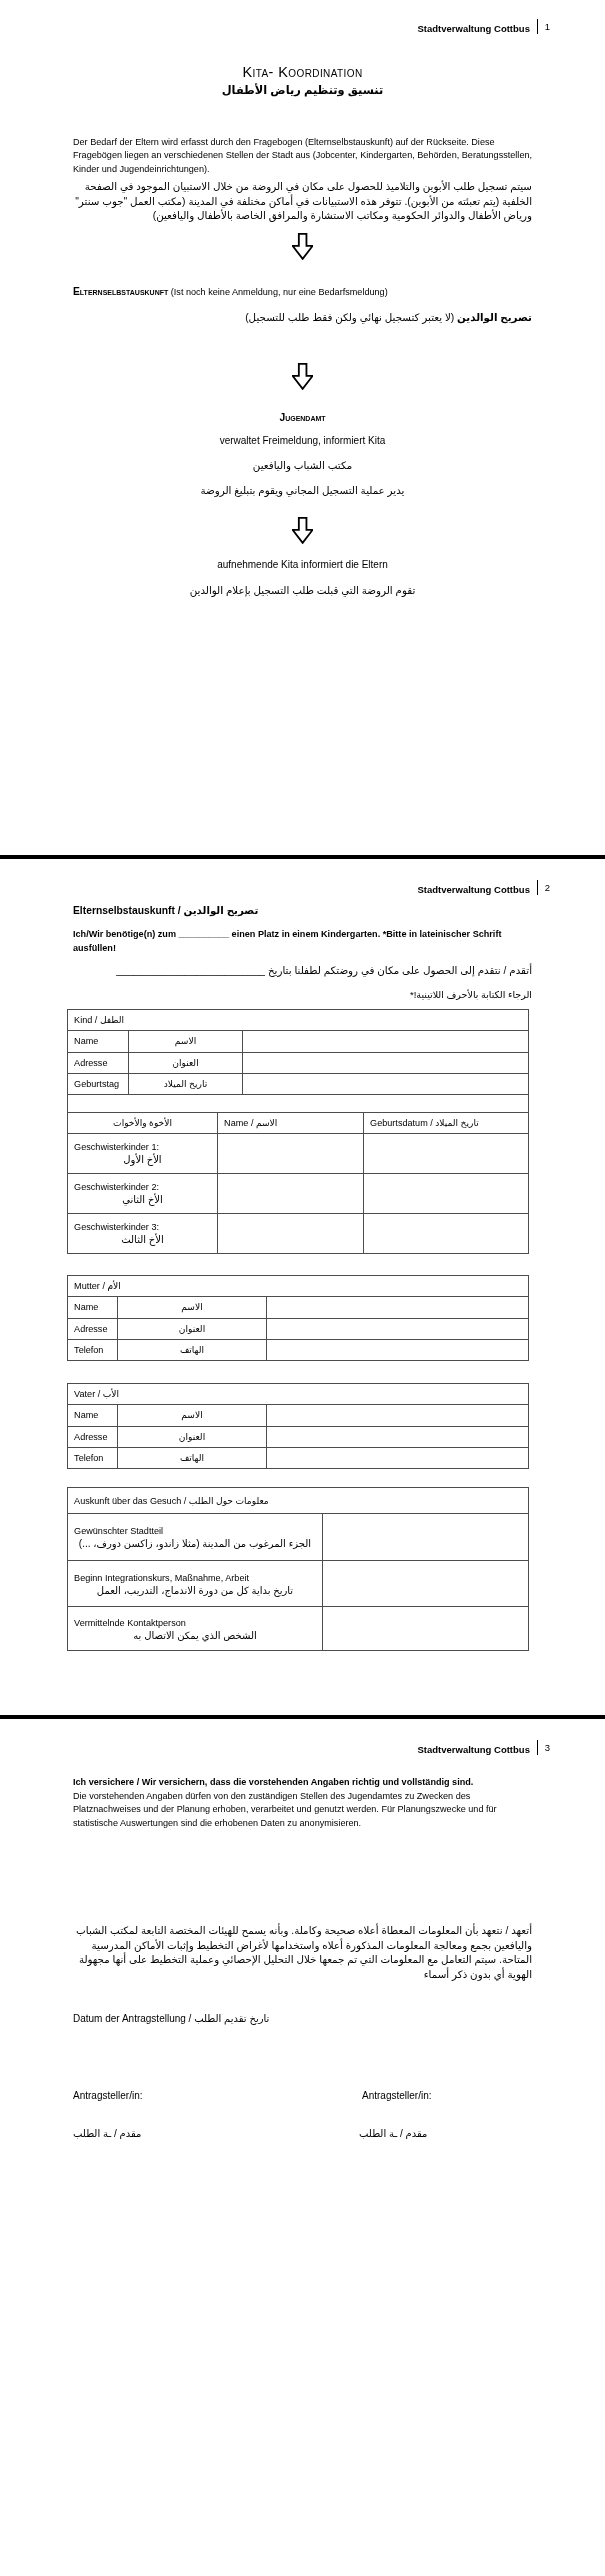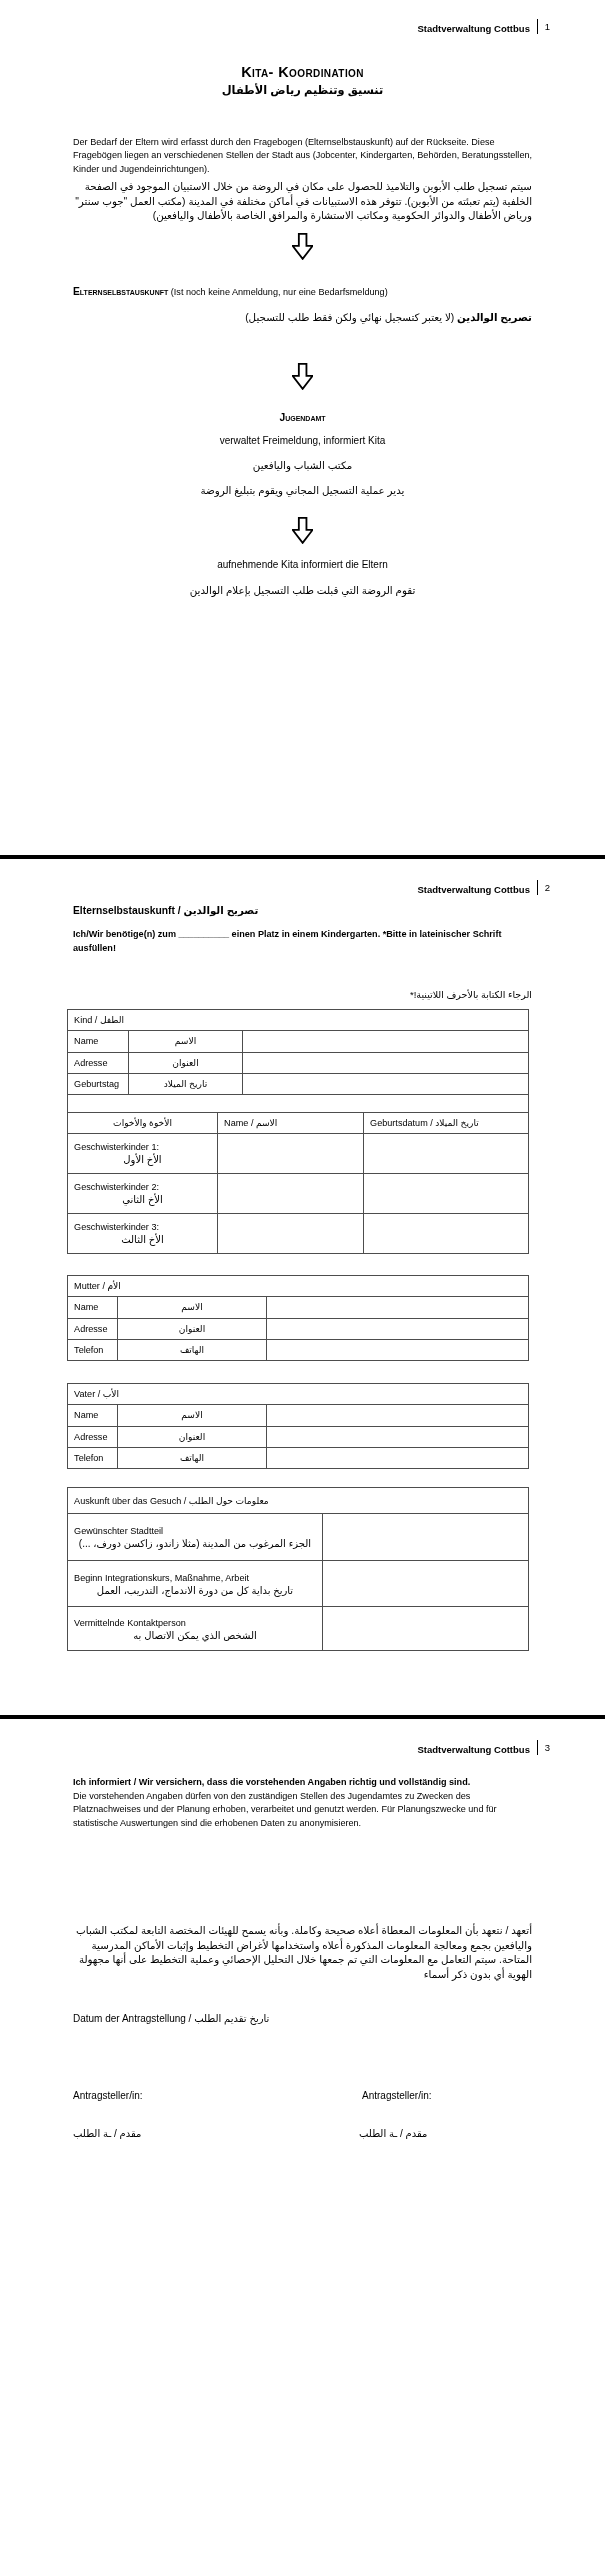--- a/index.html
+++ b/index.html
@@ -7,21 +7,21 @@
     position:relative; width:605px; height:2576px; background:#ffffff;
     font-family:"Liberation Sans","DejaVu Sans",sans-serif; color:#000;
     overflow:hidden;
   }
   .abs { position:absolute; }
   
   .hdr { position:absolute; right:55px; display:flex; align-items:flex-end; height:17px; }
   .hdr .brand { font-weight:bold; font-size:9.5px; padding-right:6.9px; }
   .hdr .pn { border-left:1.1px solid #000; padding-left:6.9px; font-size:9.5px; height:15.2px; line-height:15.2px; }
   .center { left:0; width:605px; text-align:center; }
-  .title-de { font-size:14.5px; font-weight:bold; font-variant:small-caps; letter-spacing:0.4px; }
+  .title-de { font-size:14.5px; font-weight:normal; font-variant:small-caps; letter-spacing:0.4px; }
   .title-ar { font-size:11.4px; font-weight:bold; direction:rtl; }
   .para { left:73px; width:462px; font-size:9.1px; line-height:13.3px; }
   .para-ar { left:73px; width:459px; direction:rtl; text-align:right; font-size:10.3px; line-height:14.5px; }
   .sc { font-variant:small-caps; font-weight:bold; font-size:10.3px; }
   .plain12 { font-size:9.1px; }
   .ar { direction:rtl; font-size:10.3px; }
   .bold { font-weight:bold; }
   .arrow { position:absolute; left:292px; width:21.3px; height:27.4px; }
   .arrow svg { display:block; }
   .sep { position:absolute; left:0; width:605px; height:3.8px; background:#000; }
@@ -89,20 +89,24 @@
 
   <div class="hdr" style="top:878px">
     <span class="brand">Stadtverwaltung Cottbus</span>
     <span class="pn">2</span>
   </div>
 
   <div class="abs bold" style="top:904px; left:73px; font-size:10.3px">Elternselbstauskunft / تصريح الوالدين</div>
 
   <div class="abs para bold" style="top:928px; line-height:13.7px">Ich/Wir benötige(n) zum __________ einen Platz in einem Kindergarten. *Bitte in lateinischer Schrift ausfüllen!</div>
 
+  <div class="abs para-ar" style="top:964px">
+    <span>أتقدم / نتقدم إلى الحصول على مكان في روضتكم لطفلنا بتاريخ</span>
+    <span dir="ltr">__________________________</span>
+  </div>
 
   <div class="abs para-ar" style="top:988px; font-size:9.5px">الرجاء الكتابة بالأحرف اللاتينية!*</div>
 
   <table class="frm" style="top:1009px">
     <colgroup>
         <col style="width:61px">
         <col style="width:114px">
         <col>
       </colgroup>
     <tbody>
@@ -256,21 +260,21 @@
   </tbody>
     </table>
 
   <div class="sep" style="top:1715px"></div>
 
   <div class="hdr" style="top:1738px">
     <span class="brand">Stadtverwaltung Cottbus</span>
     <span class="pn">3</span>
   </div>
 
-  <div class="abs para bold" style="top:1776px">Ich informiert / Wir versichern, dass die vorstehenden Angaben richtig und vollständig sind.</div>
+  <div class="abs para bold" style="top:1776px">Ich versichere / Wir versichern, dass die vorstehenden Angaben richtig und vollständig sind.</div>
   <div class="abs para" style="top:1790px">Die vorstehenden Angaben dürfen von den zuständigen Stellen des Jugendamtes zu Zwecken des Platznachweises und der Planung erhoben, verarbeitet und genutzt werden. Für Planungszwecke und für statistische Auswertungen sind die erhobenen Daten zu anonymisieren.</div>
   <div class="abs para-ar" style="top:1924px">أتعهد / نتعهد بأن المعلومات المعطاة أعلاه صحيحة وكاملة. وبأنه يسمح للهيئات المختصة التابعة لمكتب الشباب واليافعين بجمع ومعالجة المعلومات المذكورة أعلاه واستخدامها لأغراض التخطيط وإثبات الأماكن المدرسية المتاحة. سيتم التعامل مع المعلومات التي تم جمعها خلال التحليل الإحصائي وعملية التخطيط على أنها مجهولة الهوية أي بدون ذكر أسماء</div>
 
   <div class="abs" style="top:2013px; left:73px; font-size:10px">Datum der Antragstellung / تاريخ تقديم الطلب</div>
 
   <div class="abs sig" style="top:2090px; left:73px">Antragsteller/in:</div>
   <div class="abs sig" style="top:2090px; left:362px">Antragsteller/in:</div>
   <div class="abs sig-ar" style="top:2128px; left:73px">مقدم / ـة الطلب</div>
   <div class="abs sig-ar" style="top:2128px; left:359px">مقدم / ـة الطلب</div>
 

